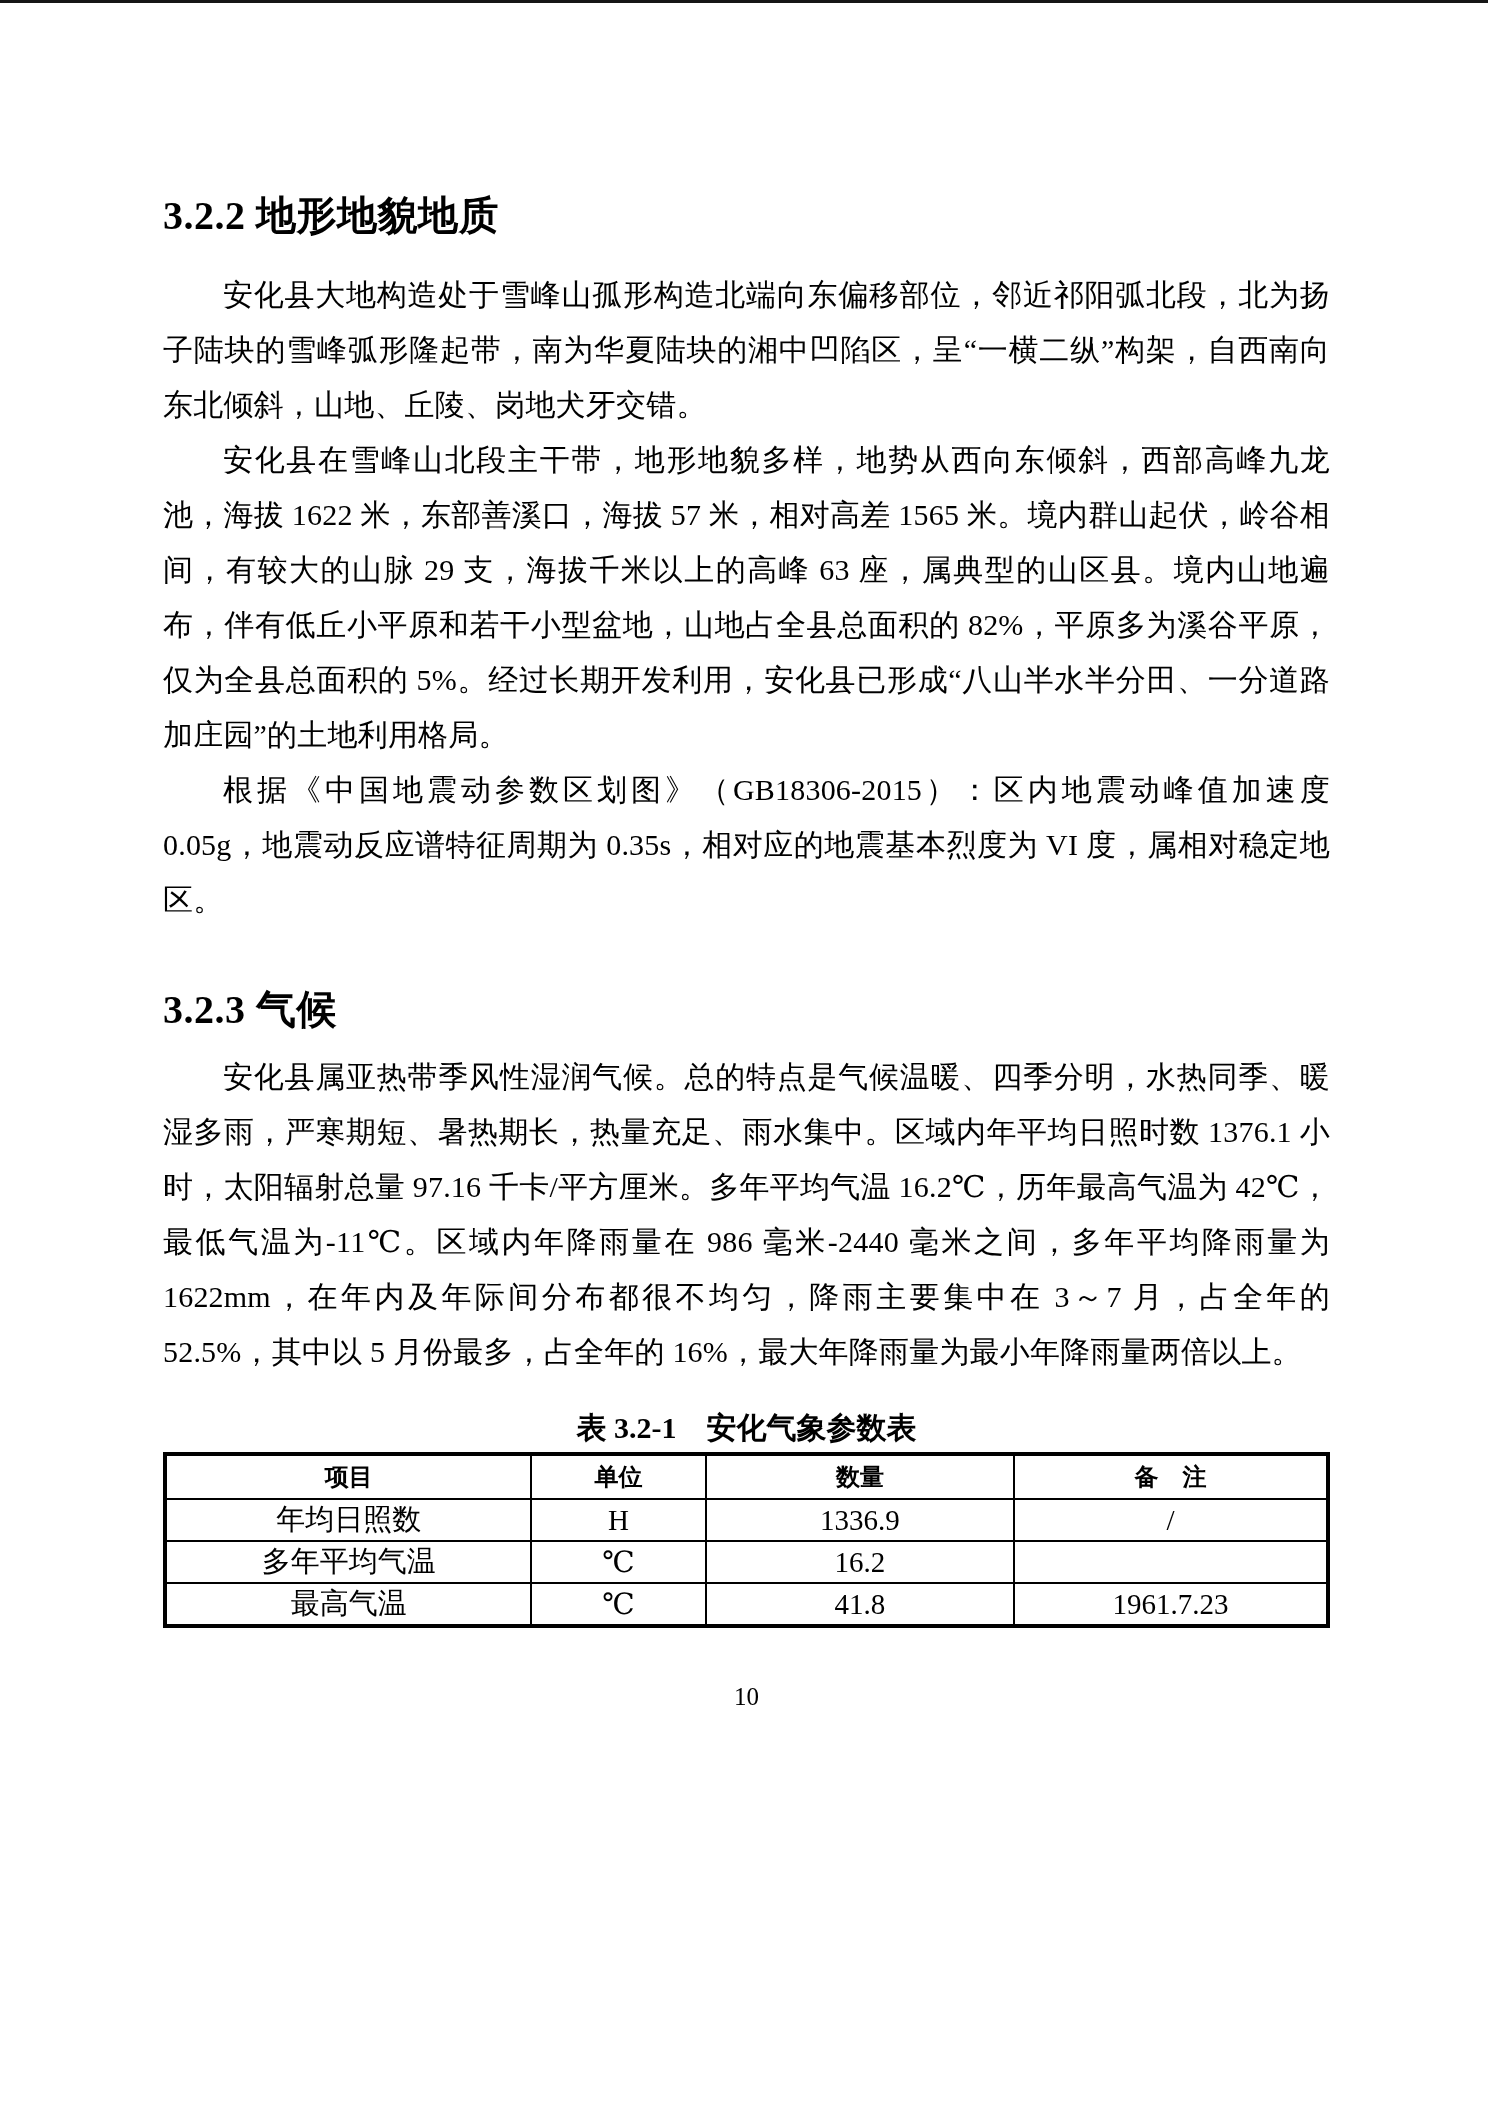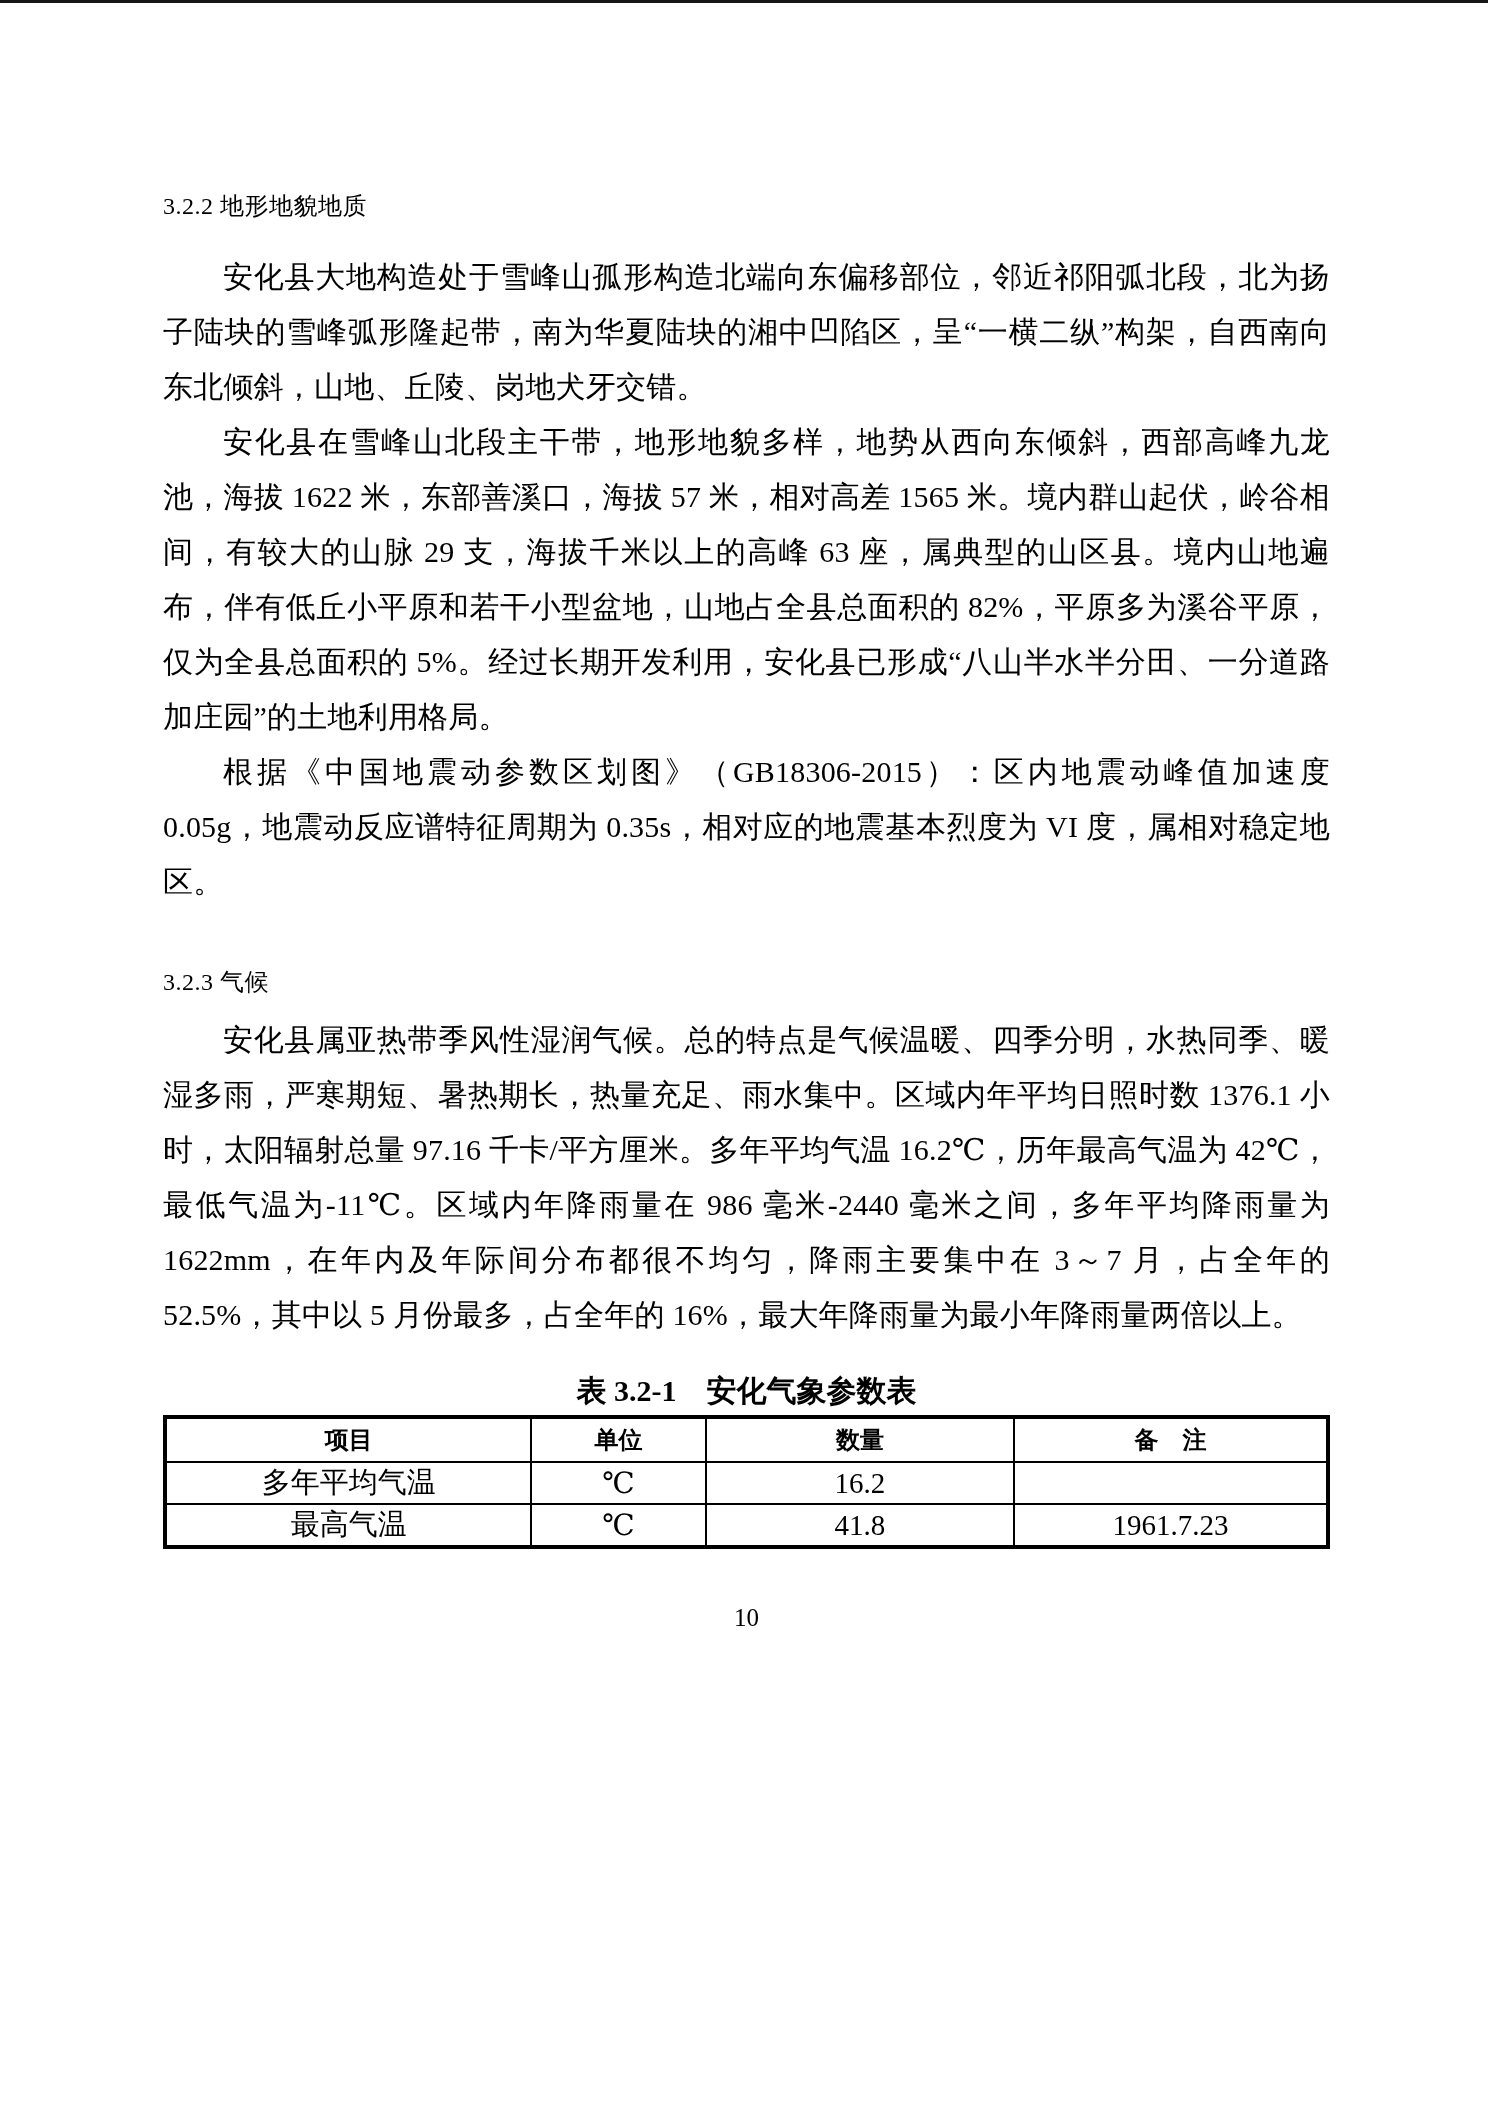--- a/index.html
+++ b/index.html
@@ -19,22 +19,22 @@
   .top-edge {
     position: absolute;
     top: 0; left: 0; right: 0;
     height: 3px;
     background: #161616;
   }
   .content {
     padding: 0 158px 0 163px; 
   }
   h2.sec-heading {
-    font-size: 24px;
-    font-weight: normal;
+    font-size: 40px;
+    font-weight: bold;
     line-height: 1.15;
     margin: 0;
     letter-spacing: 0.5px;
   }
   h2.first {
     margin-top: 193px;
     margin-bottom: 28px;
   }
   h2.second {
     margin-top: 60px;
@@ -120,20 +120,26 @@
     <thead>
       <tr>
         <th>项目</th>
         <th>单位</th>
         <th>数量</th>
         <th>备　注</th>
       </tr>
     </thead>
     <tbody>
       <tr>
+        <td>年均日照数</td>
+        <td>H</td>
+        <td>1336.9</td>
+        <td>/</td>
+      </tr>
+      <tr>
         <td>多年平均气温</td>
         <td>℃</td>
         <td>16.2</td>
         <td></td>
       </tr>
       <tr>
         <td>最高气温</td>
         <td>℃</td>
         <td>41.8</td>
         <td>1961.7.23</td>

